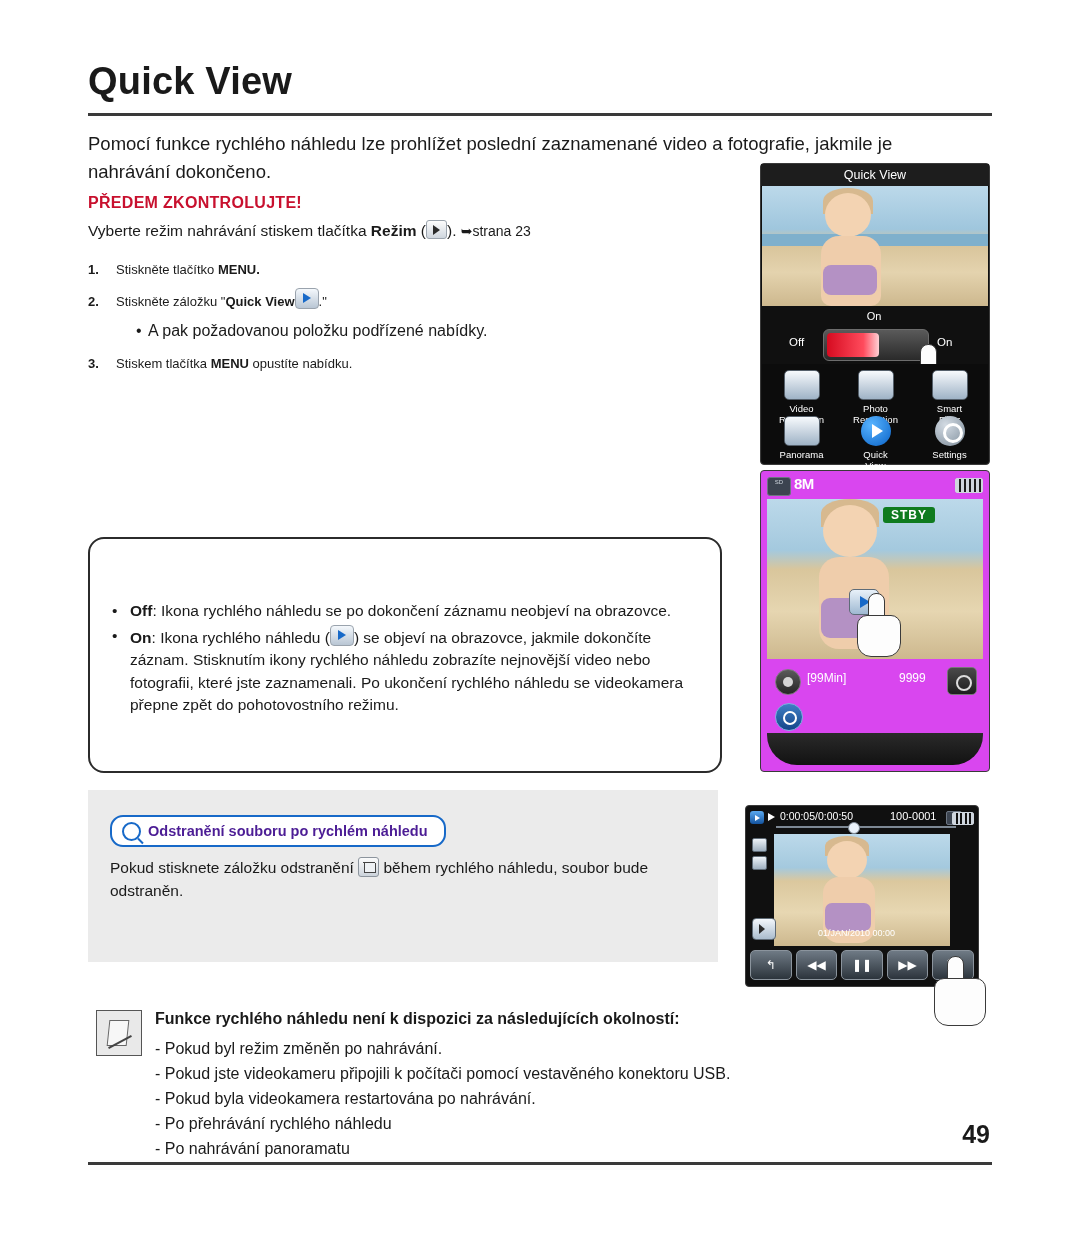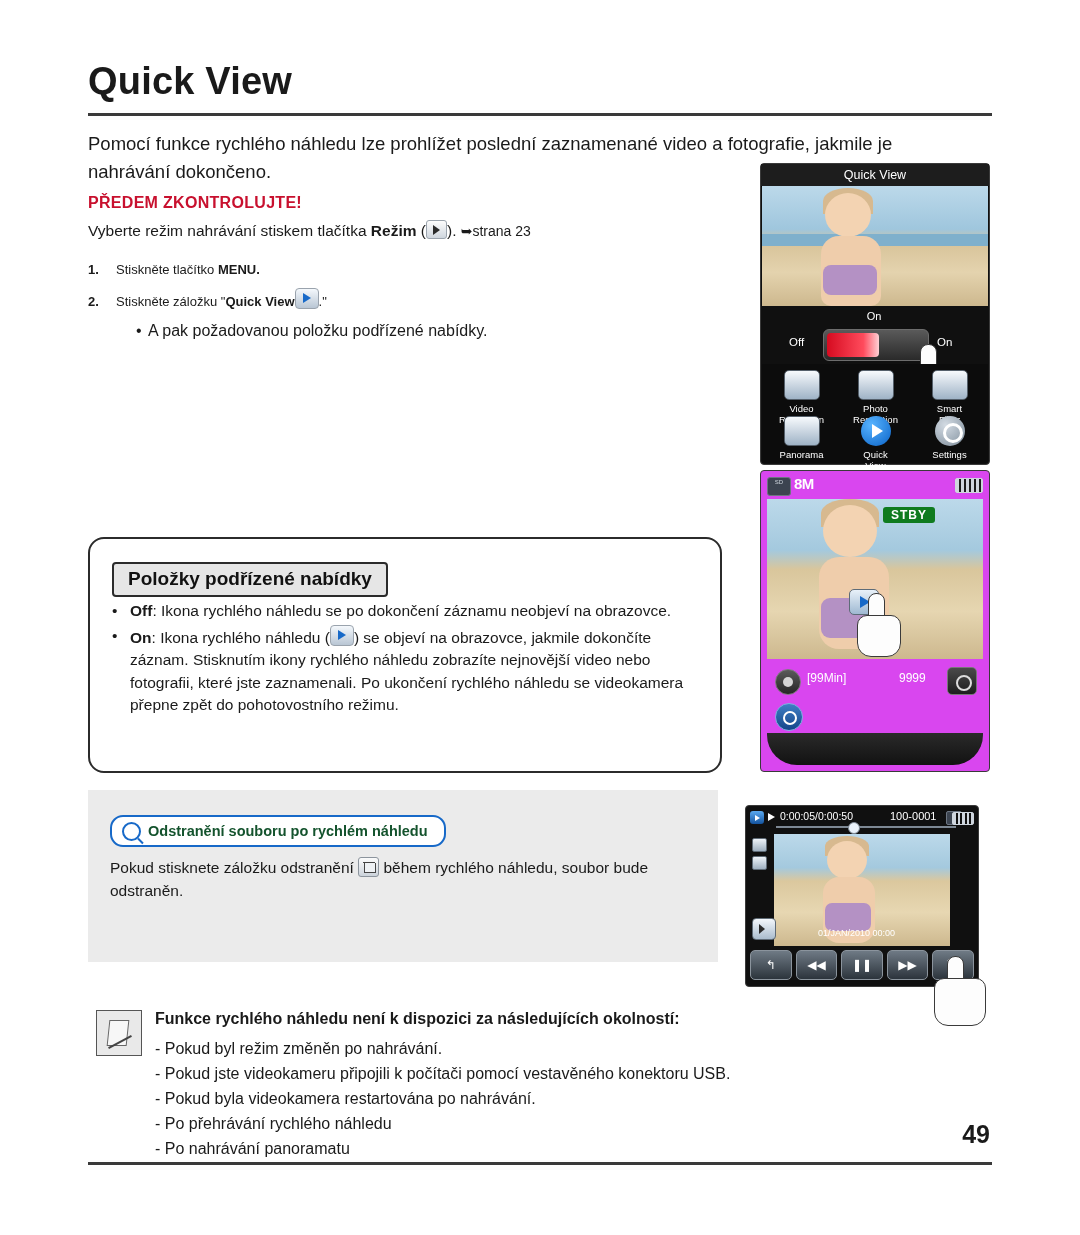--- a/index.html
+++ b/index.html
@@ -89,21 +89,21 @@
   }
   .tip-pill{
     position:absolute;left:110px;top:815px;height:24px;
     background:#fff;border:2px solid #1769c8;border-radius:13px;
     padding:2px 16px 2px 10px;display:flex;align-items:center;gap:7px;
   }
   .tip-pill .mag{
     width:15px;height:15px;border:2px solid #1769c8;border-radius:50%;position:relative;display:inline-block;
   }
   .tip-pill .mag:after{content:"";position:absolute;right:-5px;bottom:-3px;width:7px;height:2px;background:#1769c8;transform:rotate(45deg);}
-  .tip-pill span{font-size:14.5px;font-weight:bold;color:#14532d;}
+  .tip-pill span{font-size:14.5px;font-weight:bold;color:#4c1d95;}
   .tip-text{
     position:absolute;left:110px;top:856px;width:580px;font-size:15.5px;line-height:23px;
   }
   .trash-mini{
     display:inline-block;vertical-align:-4px;width:19px;height:18px;border:1px solid #8c949d;border-radius:3px;
     background:linear-gradient(#fbfbfb,#ccd3db);position:relative;
   }
   .trash-mini:before{
     content:"";position:absolute;left:4.5px;top:5px;width:10px;height:9px;border:1px solid #444;border-top:none;background:#eef1f4;
   }
@@ -278,24 +278,26 @@
   <div class="steps">
     <div class="step">
       <span class="num">1.</span><span>Stiskněte tlačítko </span><b>MENU.</b>
     </div>
     <div class="step">
       <span class="num">2.</span><span>Stiskněte záložku "</span><b>Quick View</b><span class="inline-ico qv"></span><span>."</span>
     </div>
     <div class="substep">
       <span class="bullet-dot">•</span><span>A pak požadovanou položku podřízené nabídky.</span>
     </div>
+    <div class="step" style="margin-top:6px;">
+      <span class="num">3.</span><span>Stiskem tlačítka </span><b>MENU</b><span> opustíte nabídku.</span>
+    </div>
   </div>
 
   <div class="submenu-box"></div>
-  <div class="submenu-title">Položky podřízené nabídky</div>
   <div class="submenu-body">
     <div class="sb-row">
       <span class="dot">•</span><b>Off</b><span>: Ikona rychlého náhledu se po dokončení záznamu neobjeví na obrazovce.</span>
     </div>
     <div class="sb-row">
       <span class="dot">•</span><b>On</b><span>: Ikona rychlého náhledu (</span><span class="inline-ico qv"></span><span>) se objeví na obrazovce, jakmile dokončíte záznam. Stisknutím ikony rychlého náhledu zobrazíte nejnovější video nebo fotografii, které jste zaznamenali. Po ukončení rychlého náhledu se videokamera přepne zpět do pohotovostního režimu.</span>
     </div>
   </div>
 
   <div class="tipband"></div>

